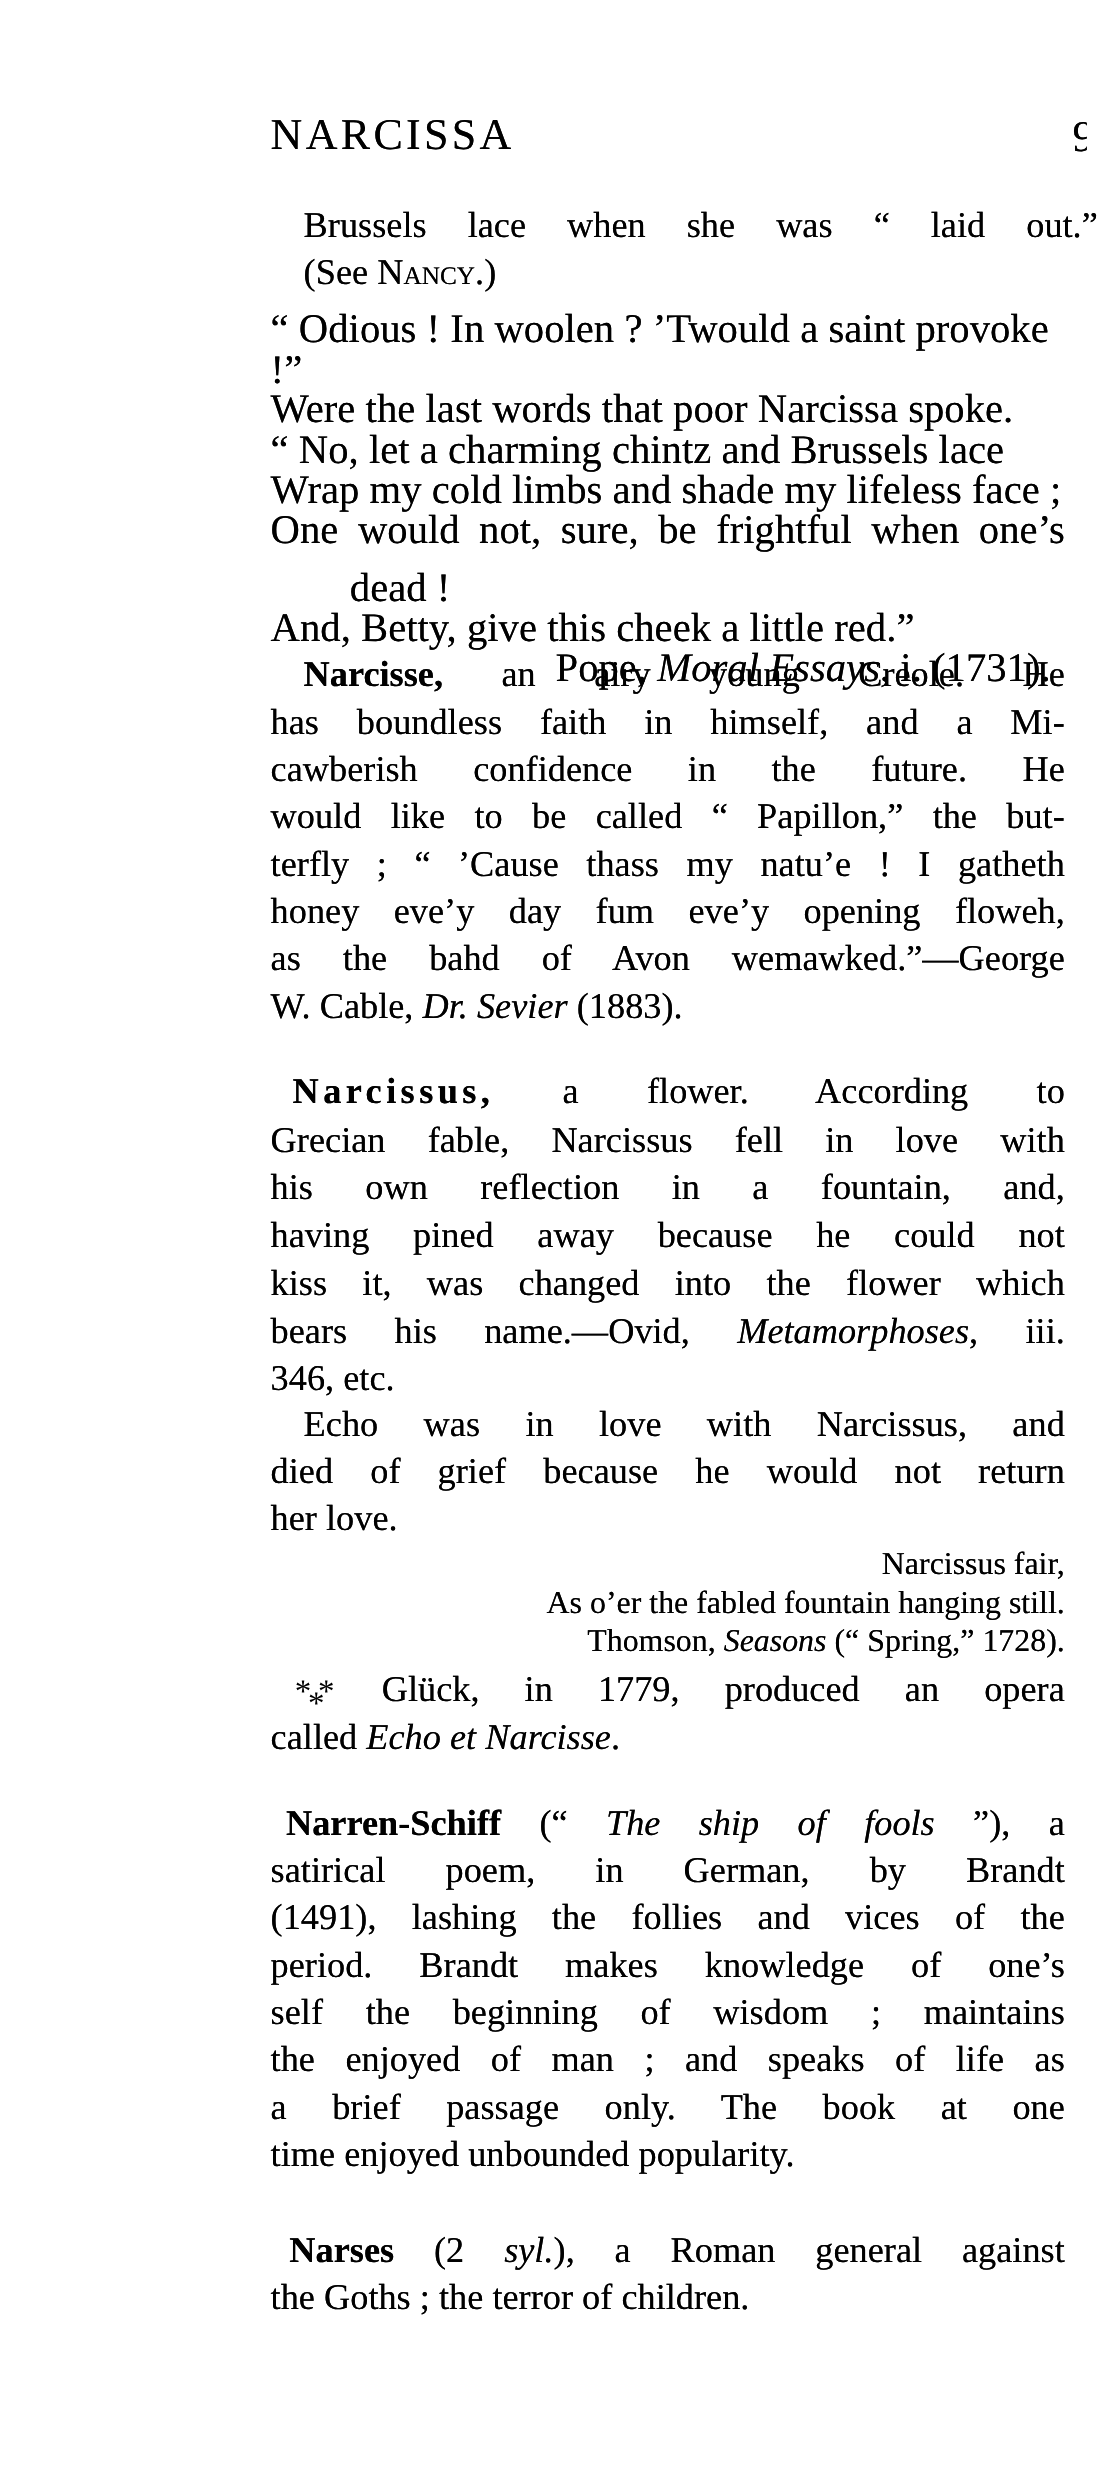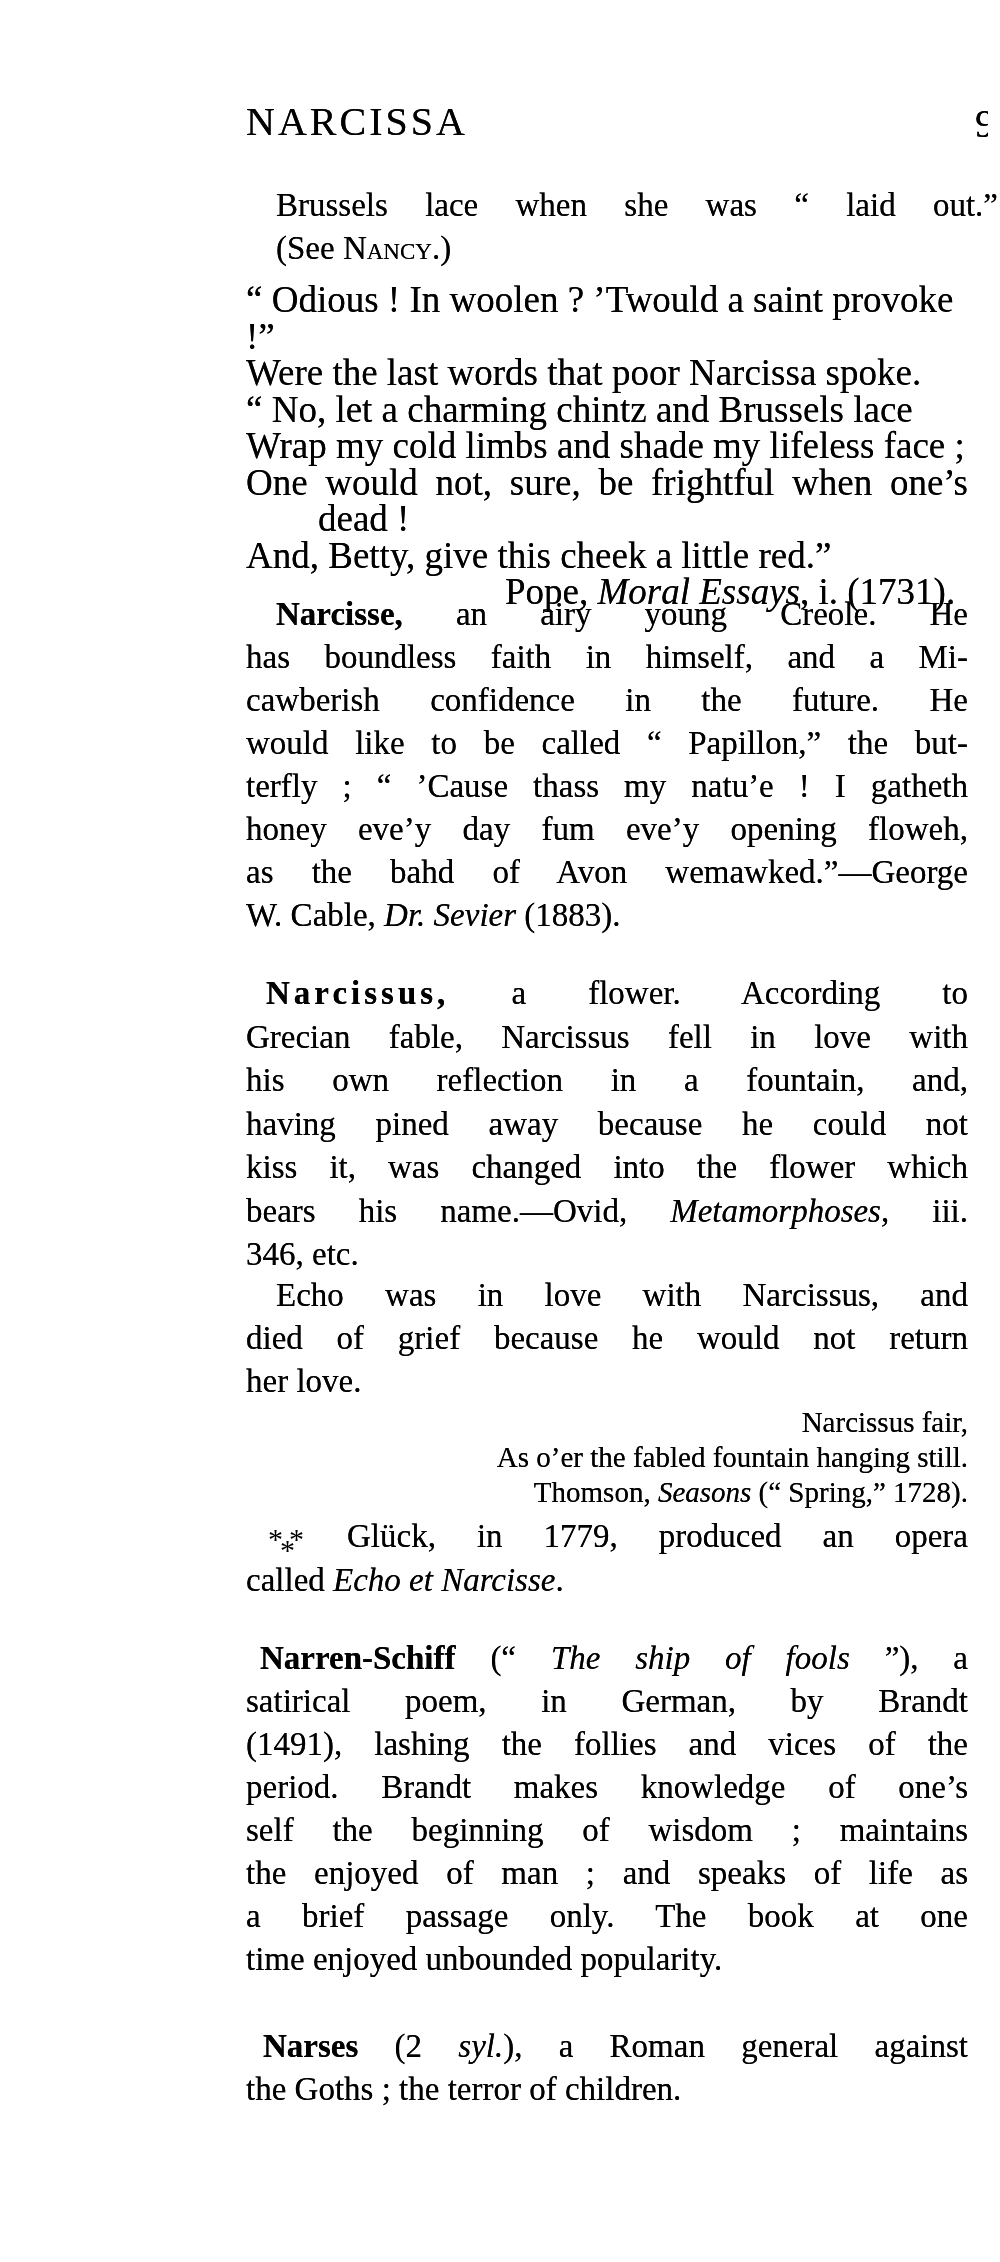--- a/index.html
+++ b/index.html
@@ -52,21 +52,21 @@
     <div class="line j">Brussels lace when she was “ laid out.”</div>
     <div class="line"><span>(See </span><span class="sc">Nancy</span><span>.)</span></div>
   </div>
 
   <div class="blk verse" style="top:282px;">
     <div class="line">“ Odious ! In woolen ? ’Twould a saint provoke !”</div>
     <div class="line">Were the last words that poor Narcissa spoke.</div>
     <div class="line">“ No, let a charming chintz and Brussels lace</div>
     <div class="line">Wrap my cold limbs and shade my lifeless face ;</div>
     <div class="line j">One would not, sure, be frightful when one’s</div>
-    <div class="line" style="padding-left:72px;">dead !</div>
+    <div class="line" style="padding-left:72px;margin-top:16px;">dead !</div>
     <div class="line">And, Betty, give this cheek a little red.”</div>
     <div class="line" style="padding-left:259px;"><span>Pope, </span><span class="it">Moral Essays</span><span>, i. (1731).</span></div>
   </div>
 
   <div class="blk body-text" style="top:593px;">
     <div class="line j" style="padding-left:30px;"><span class="b">Narcisse,</span><span> an airy young Creole. He</span></div>
     <div class="line j">has boundless faith in himself, and a Mi-</div>
     <div class="line j">cawberish confidence in the future. He</div>
     <div class="line j">would like to be called “ Papillon,” the but-</div>
     <div class="line j">terfly ; “ ’Cause thass my natu’e ! I gatheth</div>

